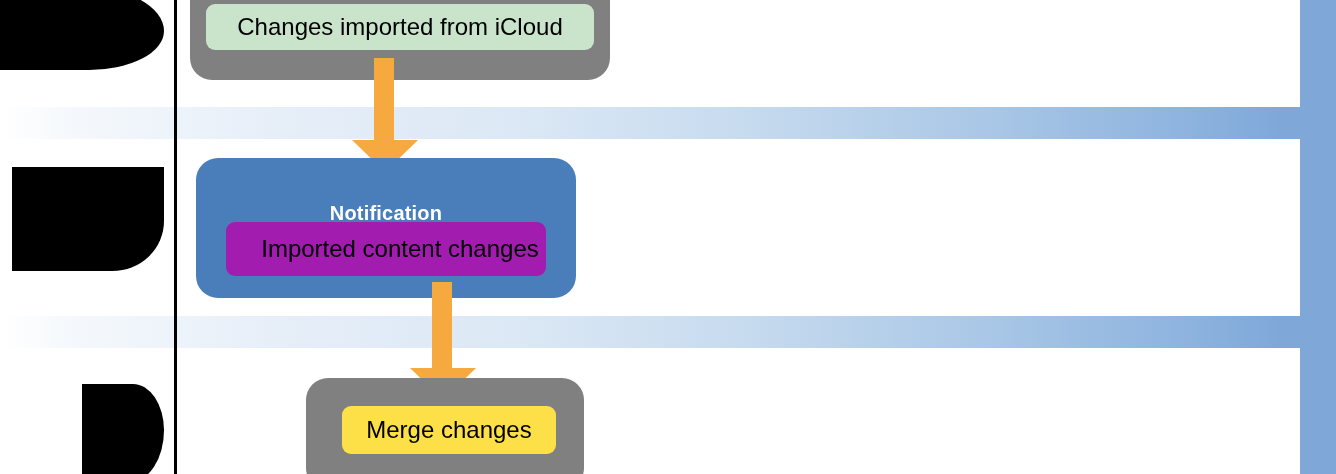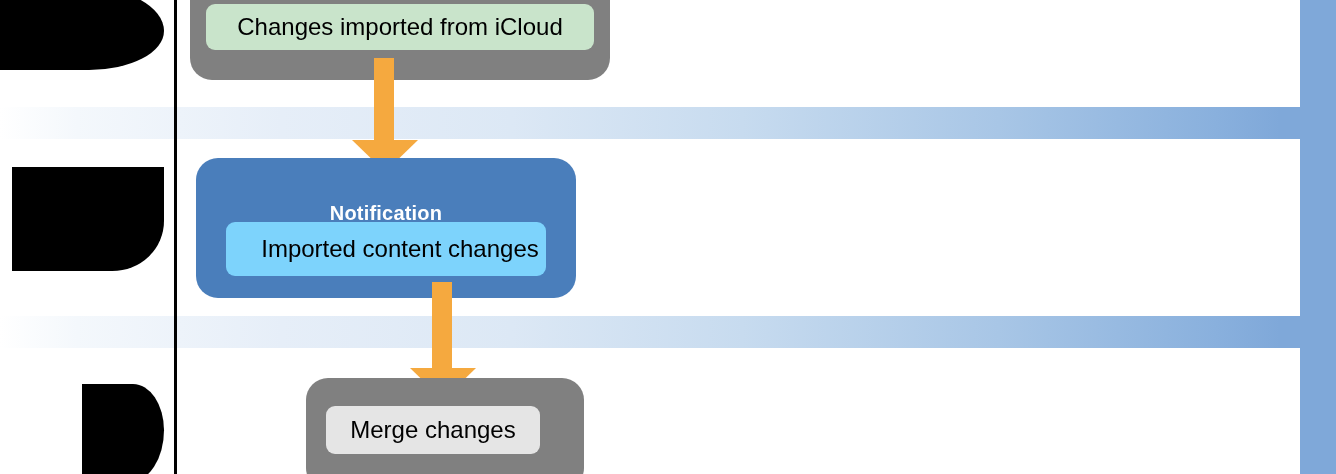--- a/index.html
+++ b/index.html
@@ -158,27 +158,27 @@
   </div>
 
   <div id="arrow-0">
     <div class="arrow-stem" id="arrow-0-stem" style="left: 374px; top: 58px; width: 20px; height: 92px; background: rgb(245, 169, 63);"></div>
     <div class="arrow-head" id="arrow-0-head" style="left: 352px; top: 140px; width: 66px; height: 32px; background: rgb(245, 169, 63);"></div>
   </div>
 
   <div class="node" id="node-1" style="left: 196px; top: 158px; width: 380px; height: 140px;">
     <div class="node-shell shell-blue" style="background: rgb(74, 126, 187);"></div>
     <div class="node-title" id="node-1-title" style="top: 32px; display: block; margin-top: 12px;">Notification</div>
-    <div class="inner-chip chip-white" id="node-1-chip" style="left: 30px; top: 64px; width: 320px; height: 54px; background: #7dd3fc; padding-left: 28px;">Imported content changes</div>
+    <div class="inner-chip chip-white" id="node-1-chip" style="left: 30px; top: 64px; width: 320px; height: 54px; background: #a21caf; padding-left: 28px;">Imported content changes</div>
   </div>
 
   <div id="arrow-1">
     <div class="arrow-stem" id="arrow-1-stem" style="left: 432px; top: 282px; width: 20px; height: 100px; background: rgb(245, 169, 63);"></div>
     <div class="arrow-head" id="arrow-1-head" style="left: 410px; top: 368px; width: 66px; height: 32px; background: rgb(245, 169, 63);"></div>
   </div>
 
   <div class="node" id="node-2" style="left: 306px; top: 378px; width: 278px; height: 112px;">
     <div class="node-shell shell-gray" style="background: rgb(128, 128, 128);"></div>
 
-    <div class="inner-chip chip-green" id="node-2-chip" style="left: 20px; top: 28px; width: 214px; height: 48px; background: #e5e5e5;">Merge changes</div>
+    <div class="inner-chip chip-green" id="node-2-chip" style="left: 36px; top: 28px; width: 214px; height: 48px; background: #fde047;">Merge changes</div>
   </div>
 
 </div>
 
 </body></html>

